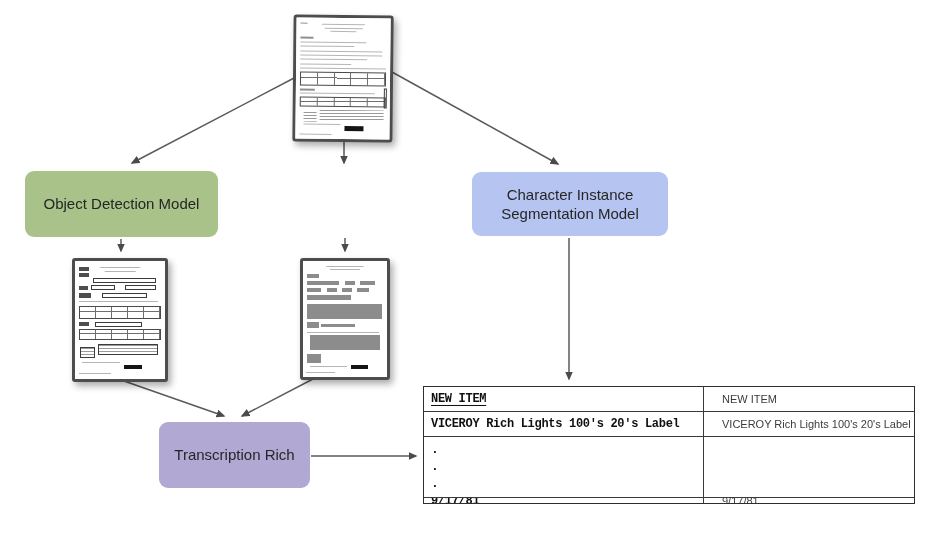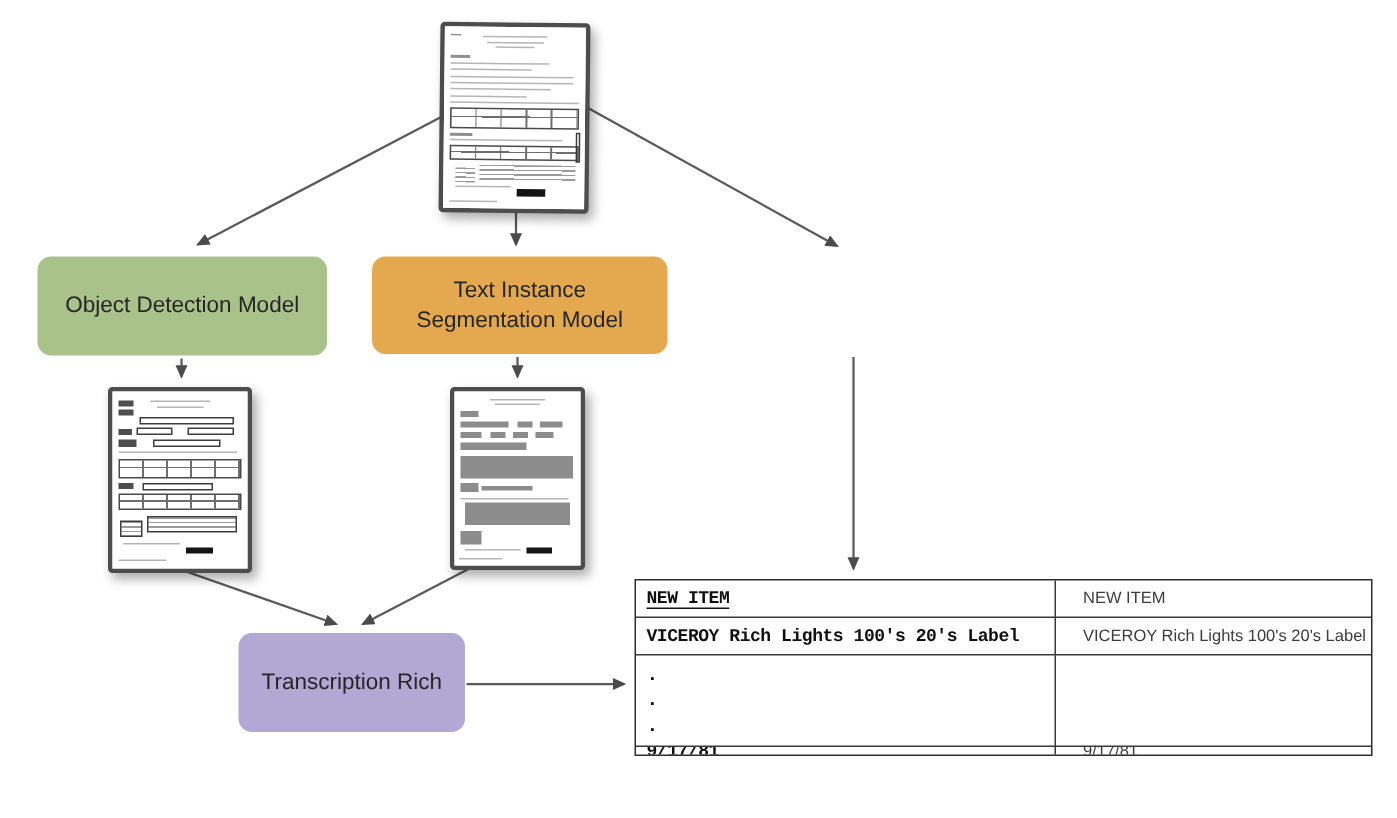--- a/index.html
+++ b/index.html
@@ -101,24 +101,24 @@
       <i class="lt" style="left:8%;top:88%;width:40%;"></i>
       <i class="bar" style="left:52%;top:89.5%;width:20%;height:3.5%;"></i>
       <i class="lt" style="left:4%;top:95.5%;width:34%;"></i>
     </div>
   </div>
 
   <div class="node node-green" style="background: rgb(168, 194, 138);">
     <span>Object Detection Model</span>
   </div>
 
-  <div class="node node-orange" style="background: rgb(228, 168, 79);">
-    <span>Text Instance Segmentation Model</span>
+
+  <div class="node node-blue" style="background: rgb(181, 196, 240);">
+    <span>Character Instance Segmentation Model</span>
   </div>
-
 
   <div class="doc doc-a">
     <div class="pg">
       <i class="fill" style="left:4%;top:5%;width:12%;height:3.5%;"></i>
       <i class="fill" style="left:4%;top:10%;width:12%;height:3.5%;"></i>
       <i class="lt ctr" style="top:5%;width:44%;"></i>
       <i class="lt ctr" style="top:8.5%;width:34%;"></i>
       <i class="bx" style="left:20%;top:14%;width:70%;height:4.5%;"></i>
       <i class="fill" style="left:4%;top:21%;width:10%;height:3.5%;"></i>
       <i class="bx" style="left:18%;top:20.5%;width:26%;height:4.5%;"></i>

